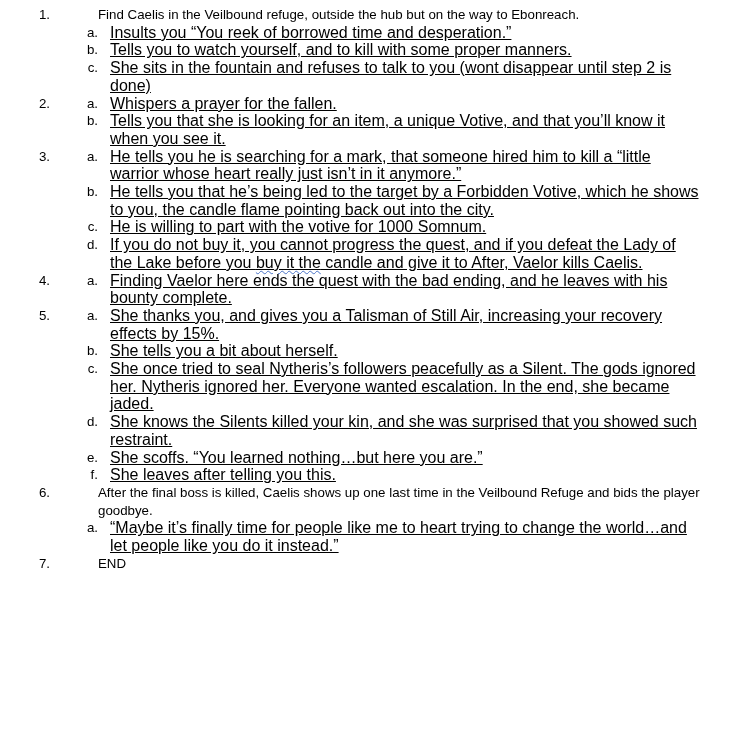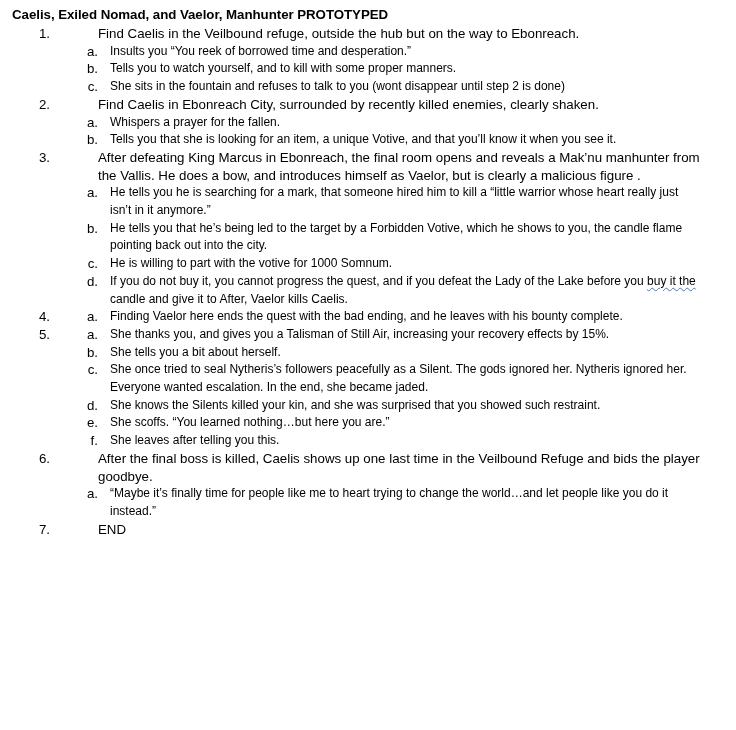--- a/index.html
+++ b/index.html
@@ -82,37 +82,37 @@
     left: 12px;
     top: 0;
     width: 24px;
     text-align: right;
     font-size: 13.3px;
     line-height: 17.7px;
   }
 
   .l2-text {
     display: block;
-    font-size: 12px;
-    line-height: 17.7px;
+    font-size: 16px;
+    line-height: 17.7px;
+    text-decoration: underline;
   }
 
   
   .spellcheck {
     text-decoration: underline wavy #4a74c8;
     text-decoration-thickness: 1px;
     text-underline-offset: 2px;
   }
 </style>
 </head>
 <body>
 
 <div class="page">
 
-  <h1 class="doc-title">Caelis, Exiled Nomad, and Vaelor, Manhunter PROTOTYPED</h1>
 
   <ol class="level1">
 
     <li class="l1-item">
       <span class="marker1">1.</span>
       <span class="l1-text">Find Caelis in the Veilbound refuge, outside the hub but on the way to Ebonreach.</span>
       <ol class="level2">
         <li class="l2-item">
           <span class="marker2">a.</span>
           <span class="l2-text">Insults you “You reek of borrowed time and desperation.”</span>
@@ -123,36 +123,34 @@
         </li>
         <li class="l2-item">
           <span class="marker2">c.</span>
           <span class="l2-text">She sits in the fountain and refuses to talk to you (wont disappear until step 2 is done)</span>
         </li>
       </ol>
     </li>
 
     <li class="l1-item">
       <span class="marker1">2.</span>
-      <span class="l1-text">Find Caelis in Ebonreach City, surrounded by recently killed enemies, clearly shaken.</span>
       <ol class="level2">
         <li class="l2-item">
           <span class="marker2">a.</span>
           <span class="l2-text">Whispers a prayer for the fallen.</span>
         </li>
         <li class="l2-item">
           <span class="marker2">b.</span>
           <span class="l2-text">Tells you that she is looking for an item, a unique Votive, and that you’ll know it when you see it.</span>
         </li>
       </ol>
     </li>
 
     <li class="l1-item">
       <span class="marker1">3.</span>
-      <span class="l1-text">After defeating King Marcus in Ebonreach, the final room opens and reveals a Mak’nu manhunter from the Vallis. He does a bow, and introduces himself as Vaelor, but is clearly a malicious figure .</span>
       <ol class="level2">
         <li class="l2-item">
           <span class="marker2">a.</span>
           <span class="l2-text">He tells you he is searching for a mark, that someone hired him to kill a “little warrior whose heart really just isn’t in it anymore.”</span>
         </li>
         <li class="l2-item">
           <span class="marker2">b.</span>
           <span class="l2-text">He tells you that he’s being led to the target by a Forbidden Votive, which he shows to you, the candle flame pointing back out into the city.</span>
         </li>
         <li class="l2-item">

